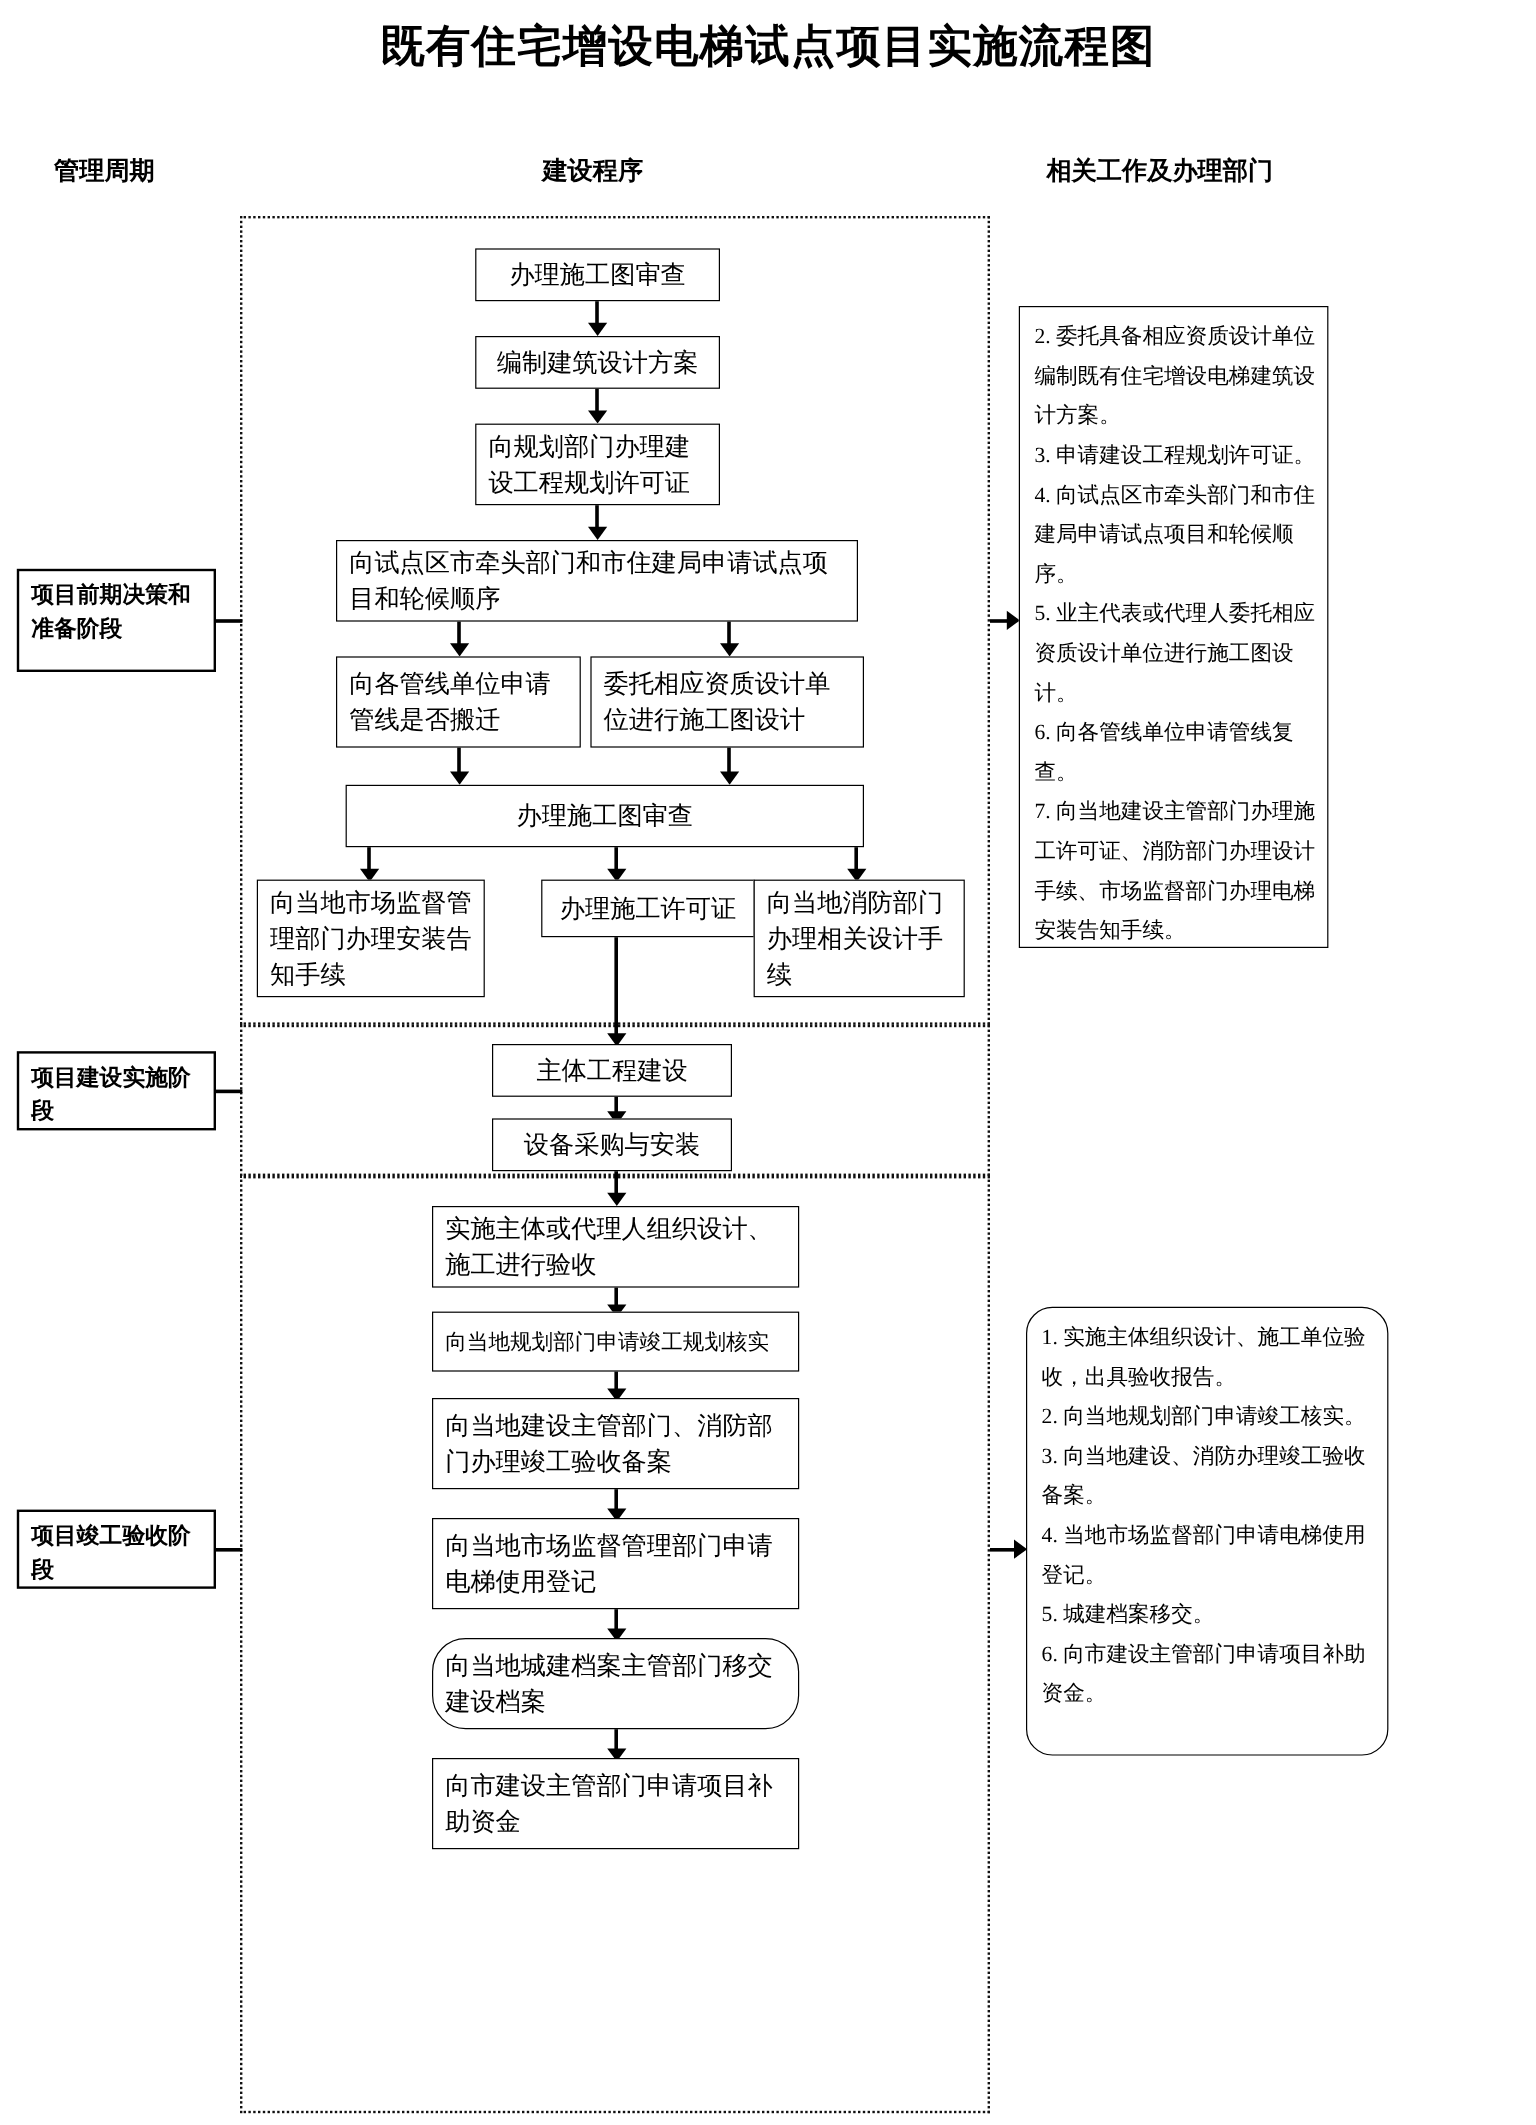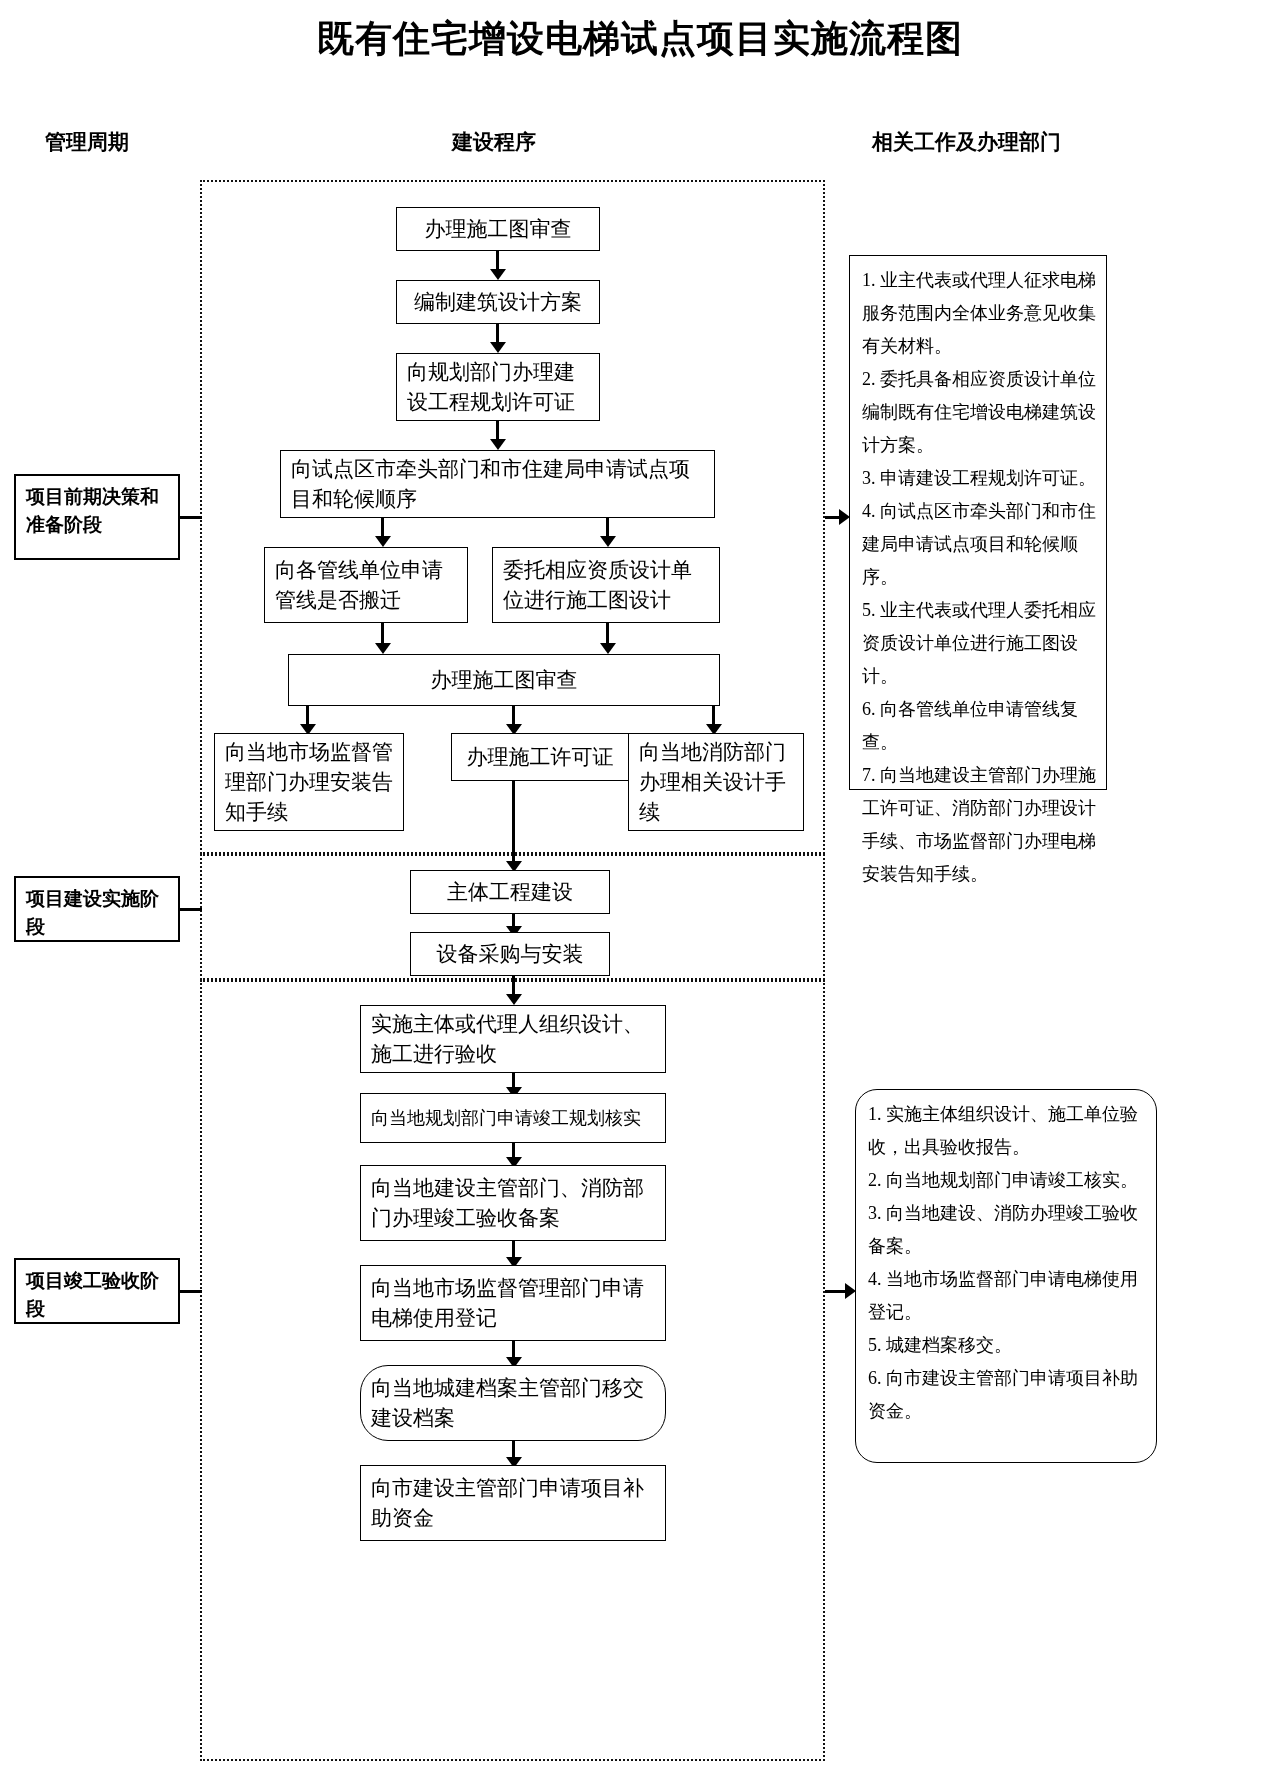--- a/index.html
+++ b/index.html
@@ -108,21 +108,21 @@
 <div class="abs vline" style="left:496px;top:421px;height:20px;"></div>
 <div class="abs arrowdown" style="left:490px;top:439px;"></div>
 
 <div class="abs node left" style="left:280px;top:450px;width:435px;height:68px;">向试点区市牵头部门和市住建局申请试点项目和轮候顺序</div>
 
 <div class="abs vline" style="left:381px;top:518px;height:20px;"></div>
 <div class="abs arrowdown" style="left:375px;top:536px;"></div>
 <div class="abs vline" style="left:606px;top:518px;height:20px;"></div>
 <div class="abs arrowdown" style="left:600px;top:536px;"></div>
 
-<div class="abs node left" style="left:264px;top:547px;width:204px;height:76px;">向各管线单位申请管线是否搬迁</div>
+<div class="abs node left" style="left:280px;top:547px;width:204px;height:76px;">向各管线单位申请管线是否搬迁</div>
 <div class="abs node left" style="left:492px;top:547px;width:228px;height:76px;">委托相应资质设计单位进行施工图设计</div>
 
 <div class="abs vline" style="left:381px;top:623px;height:22px;"></div>
 <div class="abs arrowdown" style="left:375px;top:643px;"></div>
 <div class="abs vline" style="left:606px;top:623px;height:22px;"></div>
 <div class="abs arrowdown" style="left:600px;top:643px;"></div>
 
 <div class="abs node center" style="left:288px;top:654px;width:432px;height:52px;">办理施工图审查</div>
 
 <div class="abs vline" style="left:306px;top:706px;height:20px;"></div>
@@ -169,21 +169,20 @@
 
 <div class="abs node left" style="left:360px;top:1465px;width:306px;height:76px;">向市建设主管部门申请项目补助资金</div>
 
 <div class="abs hline" style="left:825px;top:516px;width:16px;"></div>
 <div class="abs arrowright" style="left:839px;top:509px;"></div>
 
 <div class="abs hline" style="left:825px;top:1290px;width:22px;"></div>
 <div class="abs arrowright" style="left:845px;top:1283px;"></div>
 
 <div class="abs notebox" id="note1">
-  <div class="notewrap">1. 业主代表或代理人征求电梯服务范围内全体业务意见收集有关材料。</div>
   <div class="notewrap">2. 委托具备相应资质设计单位编制既有住宅增设电梯建筑设计方案。</div>
   <div class="notewrap">3. 申请建设工程规划许可证。</div>
   <div class="notewrap">4. 向试点区市牵头部门和市住建局申请试点项目和轮候顺序。</div>
   <div class="notewrap">5. 业主代表或代理人委托相应资质设计单位进行施工图设计。</div>
   <div class="notewrap">6. 向各管线单位申请管线复查。</div>
   <div class="notewrap">7. 向当地建设主管部门办理施工许可证、消防部门办理设计手续、市场监督部门办理电梯安装告知手续。</div>
 </div>
 
 <div class="abs notebox" id="note2">
   <div class="notewrap">1. 实施主体组织设计、施工单位验收，出具验收报告。</div>

